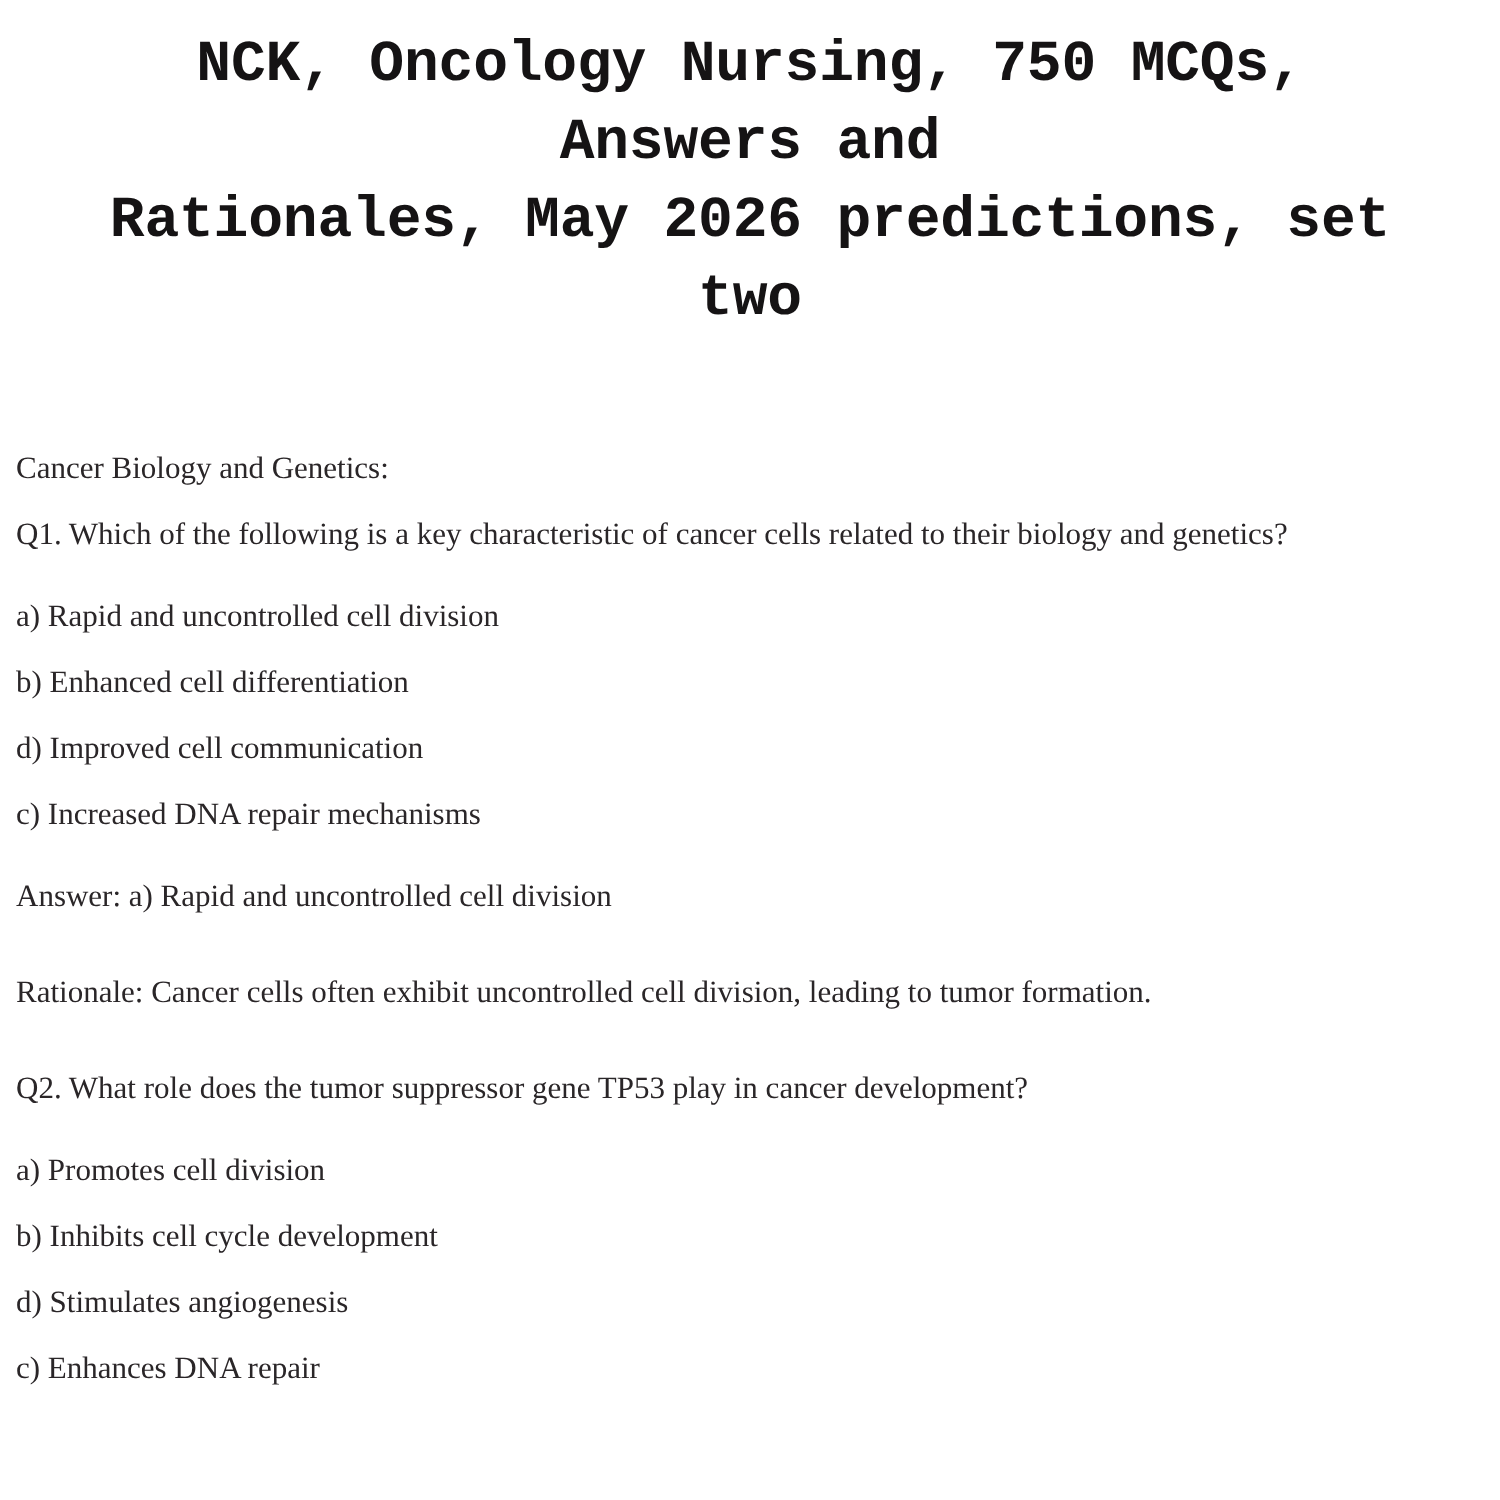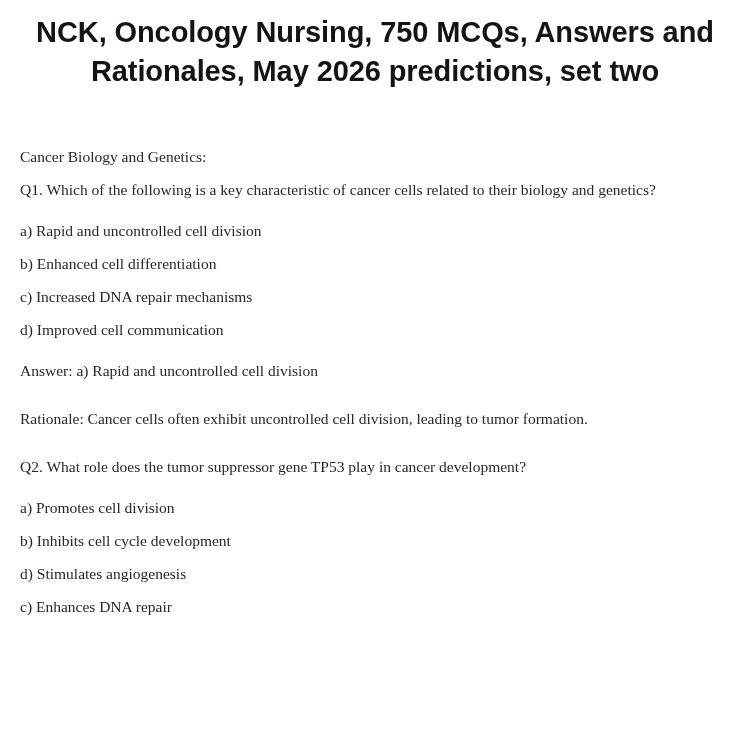--- a/index.html
+++ b/index.html
@@ -23,31 +23,31 @@
     background: #ffffff;
     box-sizing: border-box;
   }
 
   
   .doc-title {
     width: 690px;
     margin: 0 auto;
     padding-top: 13px;
     text-align: center;
-    font-family: Liberation Sans, sans-serif;
+    font-family: Liberation Mono, monospace;
     font-weight: bold;
     font-size: 29px;
     line-height: 39px;
     letter-spacing: -0.1px;
     color: #151314;
   }
 
   
   .body-block {
-    padding-left: 20px;
+    padding-left: 8px;
     padding-right: 20px;
     margin-top: 56px;
   }
 
   .line {
     font-size: 15.5px;
     line-height: 20px;
     color: #2a2628;
     white-space: nowrap;
   }
@@ -74,22 +74,22 @@
   </h1>
 
   <div class="body-block">
 
     <div class="line section-label">Cancer Biology and Genetics:</div>
 
     <div class="line question gap-sm">Q1. Which of the following is a key characteristic of cancer cells related to their biology and genetics?</div>
 
     <div class="line option gap-lg">a) Rapid and uncontrolled cell division</div>
     <div class="line option gap-sm">b) Enhanced cell differentiation</div>
+    <div class="line option gap-sm">d) Improved cell communication</div>
     <div class="line option gap-sm">c) Increased DNA repair mechanisms</div>
-    <div class="line option gap-sm">d) Improved cell communication</div>
 
     <div class="line answer gap-lg">Answer: a) Rapid and uncontrolled cell division</div>
 
     <div class="line rationale gap-md">Rationale: Cancer cells often exhibit uncontrolled cell division, leading to tumor formation.</div>
 
     <div class="line question gap-md">Q2. What role does the tumor suppressor gene TP53 play in cancer development?</div>
 
     <div class="line option gap-lg">a) Promotes cell division</div>
     <div class="line option gap-sm">b) Inhibits cell cycle development</div>
     <div class="line option gap-sm">d) Stimulates angiogenesis</div>

